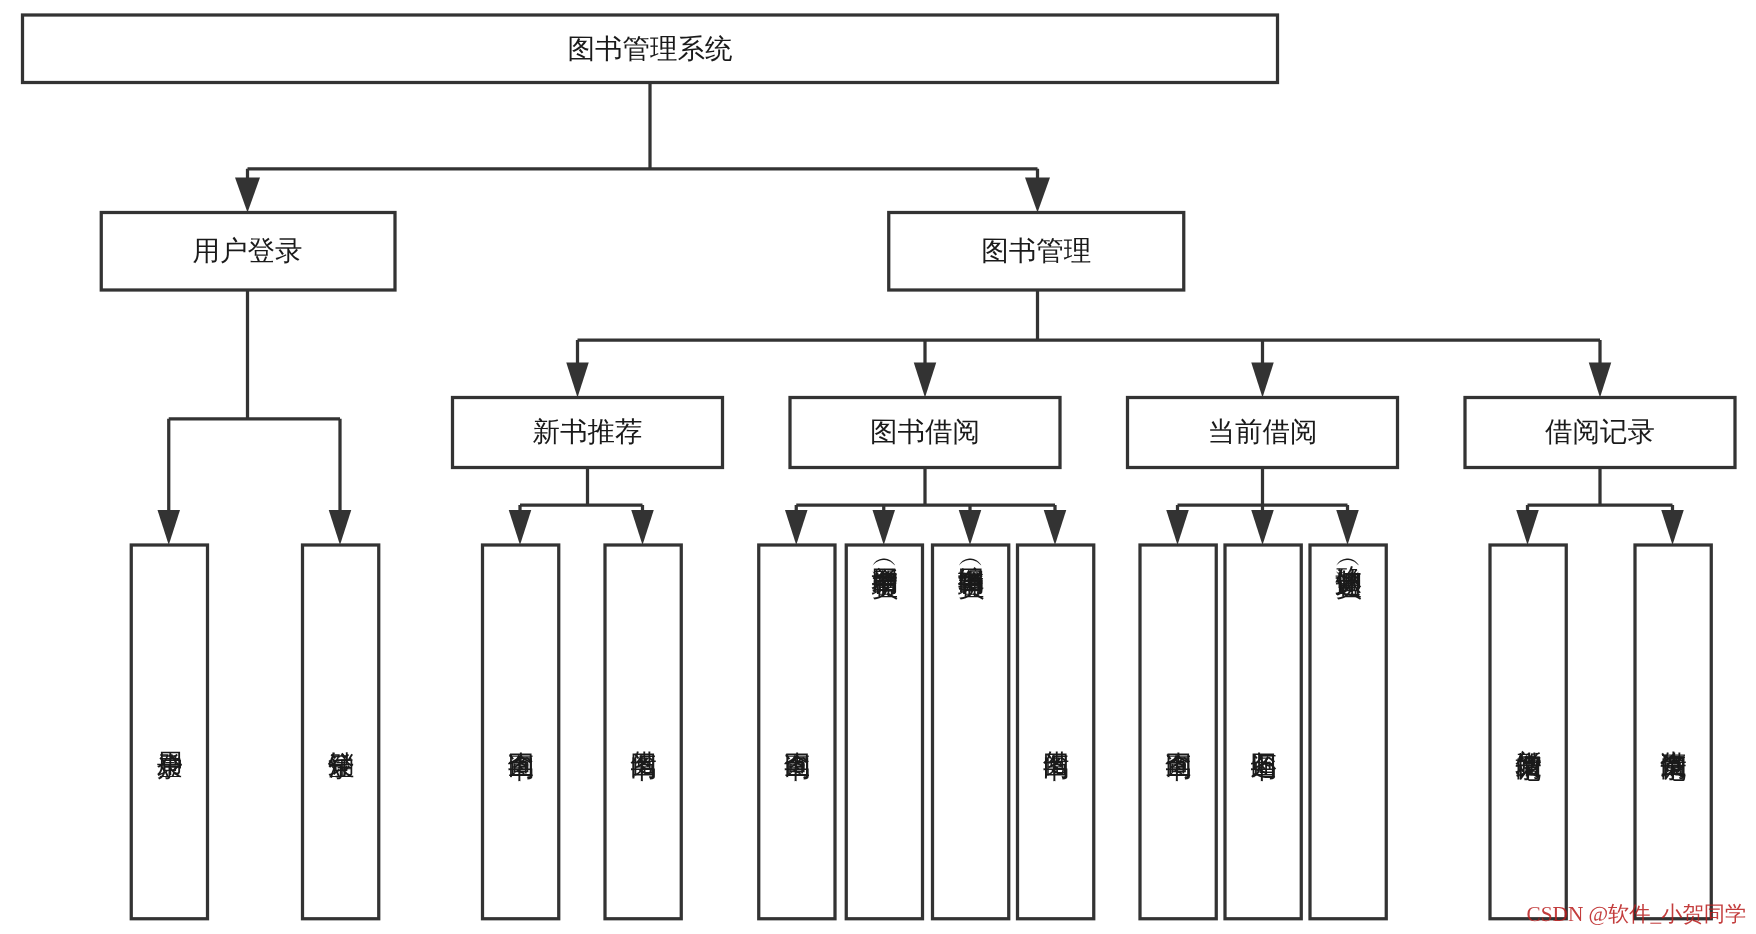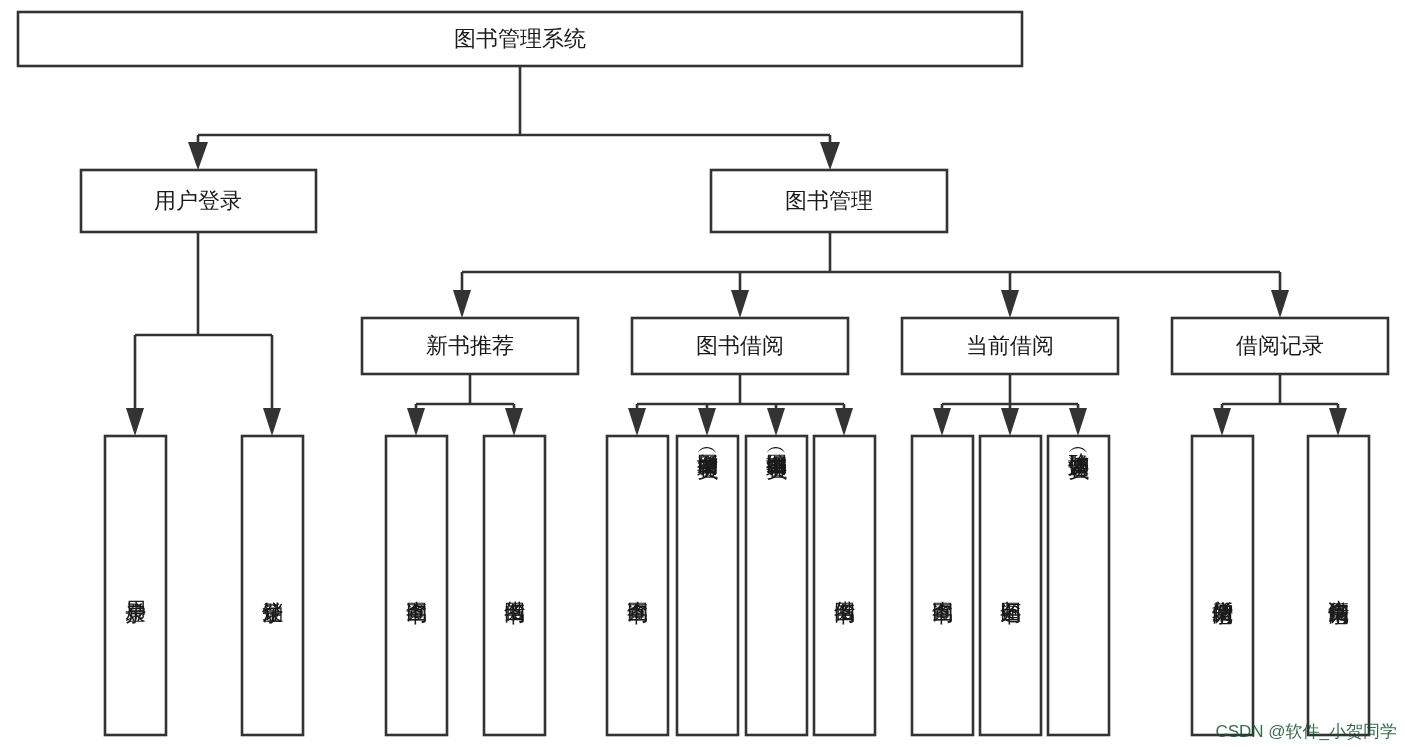--- a/index.html
+++ b/index.html
@@ -64,23 +64,23 @@
     color: #1a1a1a;
     line-height: 1.08;
     letter-spacing: 1px;
     text-align: center;
     white-space: nowrap;
   }
   .watermark {
     position: absolute;
     right: 8px;
     bottom: 4px;
-    font-family: Liberation Sans, sans-serif;
+    font-family: Liberation Serif, serif;
     font-size: 17px;
-    color: #14532d;
+    color: #b91c1c;
     opacity: 0.85;
     white-space: nowrap;
   }
 </style>
 </head>
 <body>
 
 <div id="diagram-root">
 
   <svg class="diagram" viewBox="0 0 1405 747">

